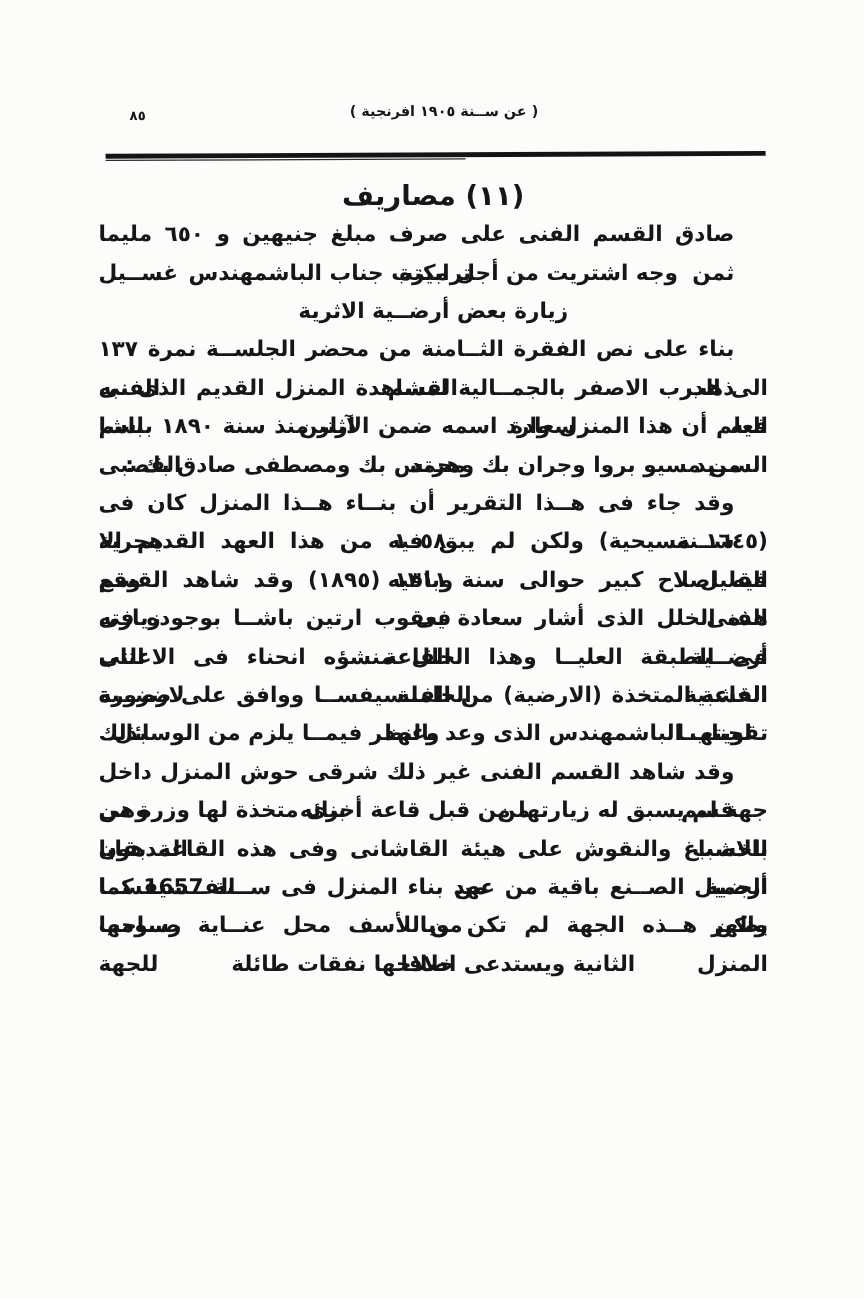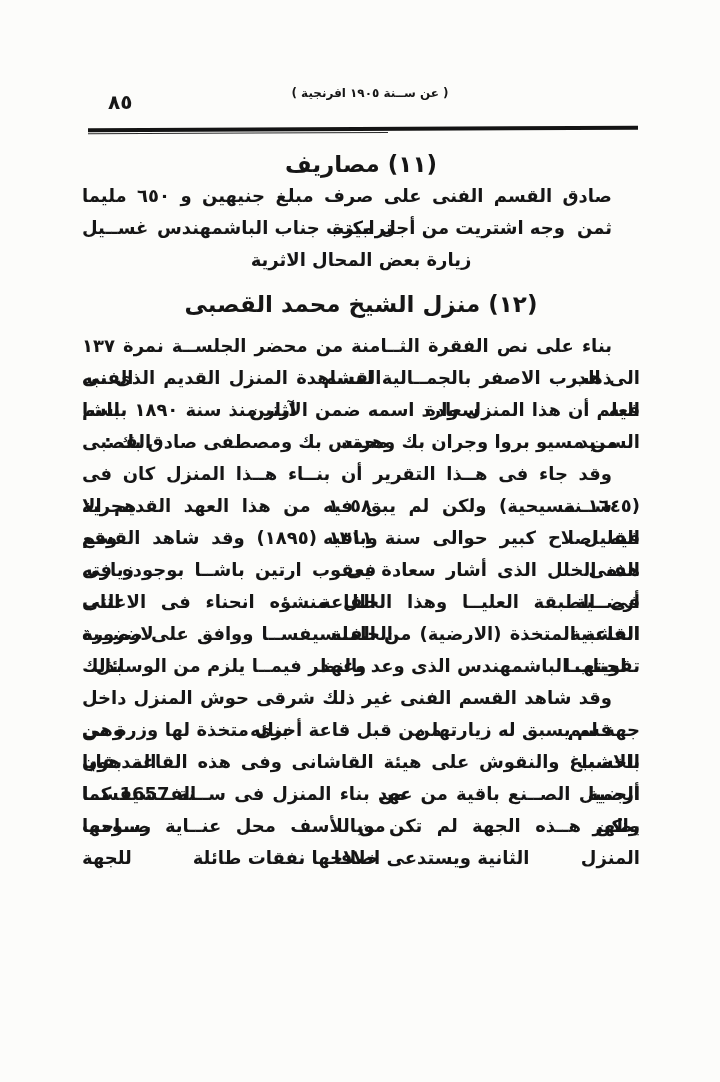--- a/index.html
+++ b/index.html
@@ -8,21 +8,21 @@
     width:720px;height:1082px;
     background:#fcfcfa;
     font-family:"DejaVu Sans",sans-serif;
     color:#161616;
     direction:rtl;
     overflow:hidden;
   }
   
   .pagenum{
     position:absolute;left:108px;top:90px;
-    font-size:20px;font-weight:bold;direction:rtl;
+    font-size:11px;font-weight:bold;direction:rtl;
   }
   .runhead{
     position:absolute;top:86px;left:225px;width:290px;
     text-align:center;font-size:12px;font-weight:bold;
   }
   .rule{
     position:absolute;top:127px;left:88px;width:550px;height:4px;
     background:#141414;transform:rotate(-0.25deg);
   }
   .rule::after{
@@ -56,23 +56,22 @@
 
   <div class="pagenum">٨٥</div>
   <div class="runhead">( عن ســنة ١٩٠٥ افرنجية )</div>
   <div class="rule"></div>
 
   <div class="textblock">
 
     <div class="h h11">(١١) مصاريف</div>
     <p class="ln j ind">صادق القسم الفنى على صرف مبلغ جنيهين و ٦٥٠ مليما ثمن ترابيزة غســيل</p>
     <p class="ln c">وجه اشتريت من أجل مكتب جناب الباشمهندس</p>
-    <p class="ln c">زيارة بعض المحال الاثرية</p>
+    <p class="ln c">زيارة بعض أرضــية الاثرية</p>
 
-    <div class="h h12">(١٢) منزل الشيخ محمد القصبى</div>
 
     <p class="ln j ind">بناء على نص الفقرة الثــامنة من محضر الجلســة نمرة ١٣٧ ذهب القسم الفنى</p>
     <p class="ln j">الى الدرب الاصفر بالجمــالية لمشاهدة المنزل القديم الذى نبه اليه سعادة ارتين باشا</p>
     <p class="ln j">فعلم أن هذا المنزل وارد اسمه ضمن الآثار منذ سنة ١٨٩٠ باسم الســيد محمد القصبى</p>
     <p class="ln c">من مسيو بروا وجران بك وهرتس بك ومصطفى صادق بك :</p>
 
     <p class="ln j ind">وقد جاء فى هــذا التقرير أن بنــاء هــذا المنزل كان فى ســنة ١٠٥٨ هجرية</p>
     <p class="ln j">(١٦٤٥ مسيحية) ولكن لم يبق فيه من هذا العهد القديم الا القليل وباقيه وقع</p>
     <p class="ln j">فيه اصلاح كبير حوالى سنة ١٣١١ (١٨٩٥) وقد شاهد القسم الفنى فى زيارته</p>
     <p class="ln j">هذه الخلل الذى أشار سعادة يعقوب ارتين باشــا بوجوده فى أرضــية القاعة التى</p>

